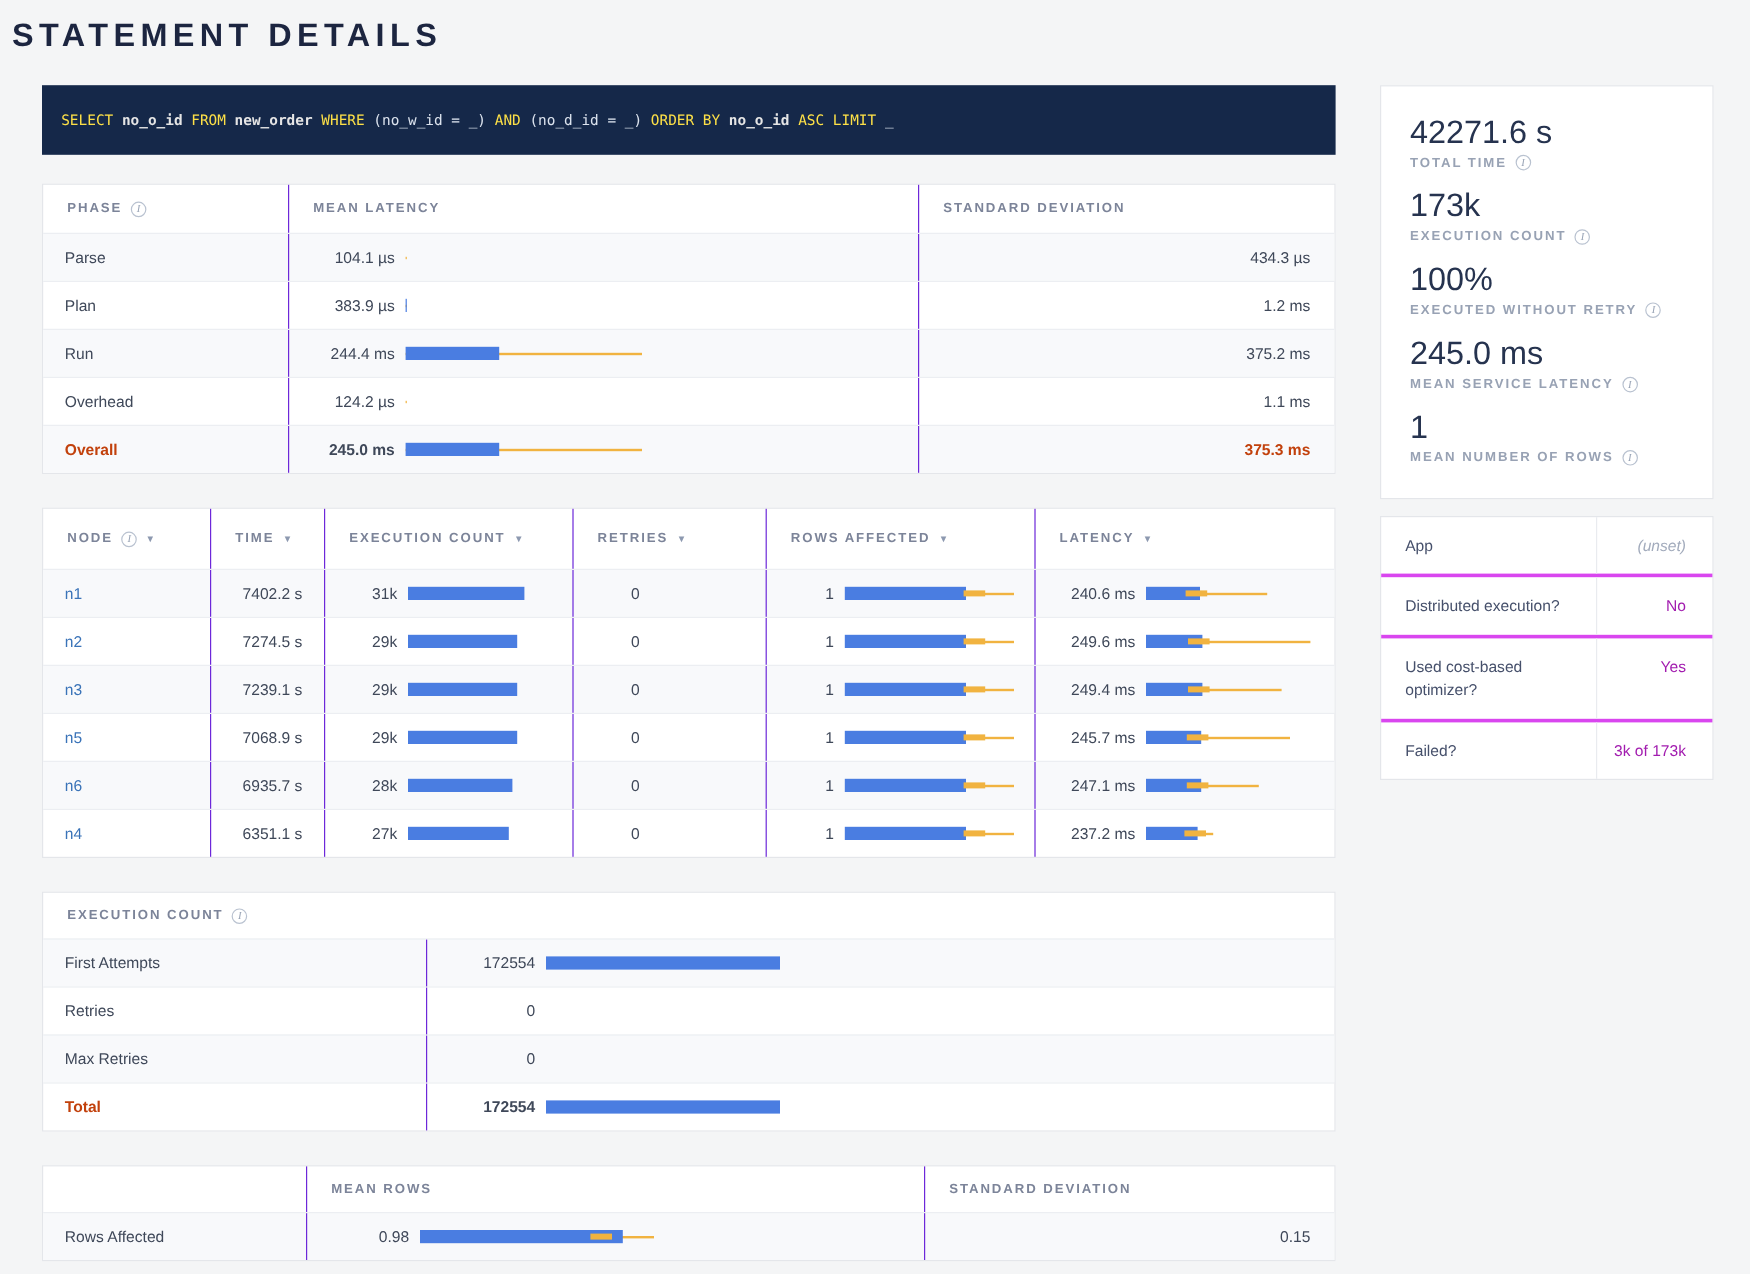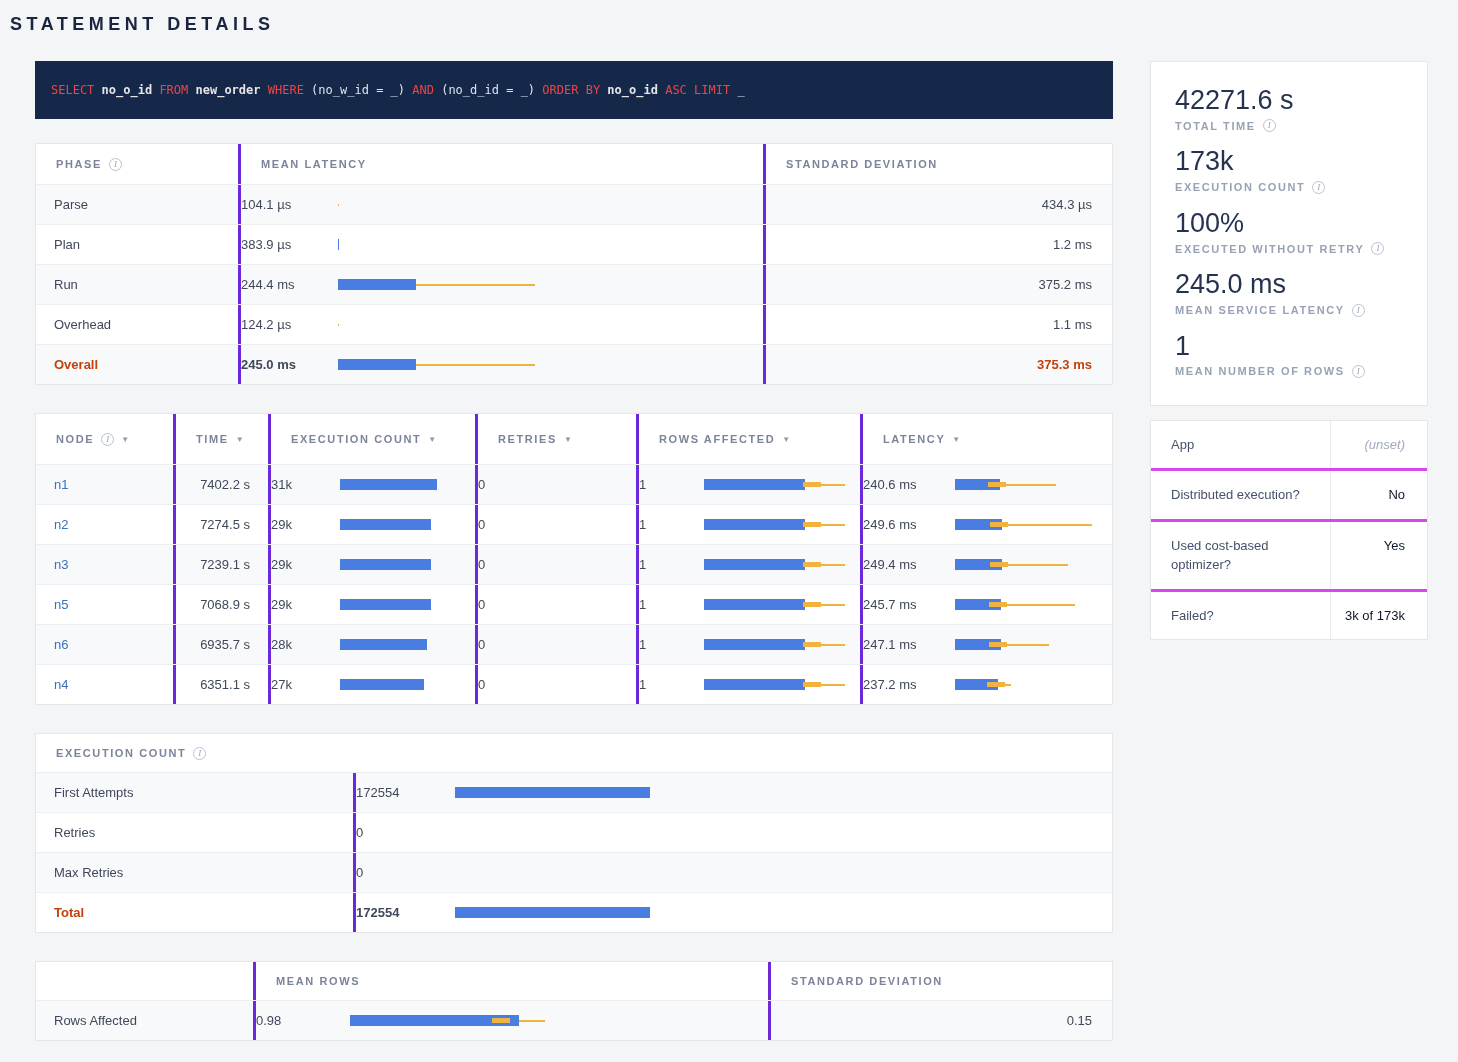--- a/index.html
+++ b/index.html
@@ -5,44 +5,44 @@
   * { box-sizing: border-box; margin: 0; padding: 0; }
   html,body { width:1458px; height:1062px; }
   body {
     background:#f4f5f6;
     font-family:"Liberation Sans", sans-serif;
     color:#3f4859;
     padding:10px 30px 20px 35px;
     overflow:hidden;
   }
   h1.page-title {
-    font-size:18px; font-weight:700; letter-spacing:4.5px;
+    font-size:27px; font-weight:700; letter-spacing:4.5px;
     color:#1c2540; margin:4px 0 26px -25px;
   }
   .layout { display:flex; gap:37px; align-items:flex-start; }
   .main-col { width:1078px; flex:none; }
   .side-col { width:278px; flex:none; }
   .card { background:#fff; border:1px solid #e4e6ea; }
 
   
   .sql-box {
     background:#152849; border:none; padding:22px 16px;
     font-family:"DejaVu Sans Mono", monospace; font-size:12px;
     white-space:pre; color:#dce3ee; margin-bottom:24px; height:58px;
   }
-  .sql-box .kw { color:#ef4444; }
+  .sql-box .kw { color:#fde047; }
   .sql-box .id { color:#e5e5e5; font-weight:bold; }
   .sql-box .pl { color:#dce3ee; }
 
   
   .tr { display:grid; align-items:center; }
   .tbody .tr { border-top:1px solid #eceef2; height:40px; }
   .tbody .tr:nth-child(odd) { background:#f8f9fb; }
   .cell { height:100%; display:flex; align-items:center; font-size:13px; color:#3f4859; }
-  .cell:not(:last-child) { border-right:3px solid #6d28d9; }
+  .cell:not(:last-child) { border-right:1px solid #6d28d9; }
   .th {
     font-size:11px; font-weight:700; letter-spacing:1.6px; color:#7c8499;
     text-transform:uppercase; gap:7px;
   }
   .head { height:40px; }
   .head.tall { height:50px; }
   .pad { padding-left:18px; }
   .th { padding-left:20px; }
   .right { justify-content:flex-end; padding-right:20px; }
   .bold { font-weight:700; color:#c2410c; }
@@ -52,21 +52,21 @@
     width:13px; height:13px; border-radius:50%; border:1px solid #b9c2d0;
     color:#9aa5b7; font-size:9px; line-height:11px; letter-spacing:0;
     display:inline-flex; align-items:center; justify-content:center;
     font-style:italic; font-family:"Liberation Serif", serif; flex:none;
     font-weight:400;
   }
   .caret { font-size:8px; color:#8d99b0; letter-spacing:0; }
 
   
   .vb { display:flex; align-items:center; }
-  .vb .num { flex:none; margin-right:9px; font-size:13px; color:#3f4859; }
+  .vb .num { text-align:right; flex:none; margin-right:9px; font-size:13px; color:#3f4859; }
   .bar { position:relative; height:11px; flex:none; }
   .bar .line { position:absolute; top:5px; height:2px; background:#f1b340; }
   .bar .blue { position:absolute; left:0; top:0; height:11px; background:#4a7de1; }
   .bar .tick { position:absolute; top:3px; height:5px; width:18px; background:#f1b340; }
 
   .node-link { color:#3a73b8; text-decoration:none; cursor:pointer; }
 
   
   .phase-grid { grid-template-columns:205px 525px 1fr; }
   .node-grid  { grid-template-columns:140px 95px 207px 161px 224px 1fr; }
@@ -78,21 +78,21 @@
   .stat { margin-bottom:13px; }
   .stat-value { font-size:27px; color:#26334f; font-weight:400; line-height:1.2; }
   .stat-label {
     font-size:11px; letter-spacing:1.6px; color:#98a2b4; font-weight:700;
     display:flex; align-items:center; gap:7px; margin-top:3px; text-transform:uppercase;
   }
   .details-card { margin-top:14px; }
   .detail-row { display:grid; grid-template-columns:1fr 96px; border-bottom:3px solid #d946ef; }
   .detail-row:last-child { border-bottom:none; }
   .detail-label { padding:14px 12px 14px 20px; border-right:1px solid #e9ebef; font-size:13px; color:#46506b; line-height:1.5; }
-  .detail-value { padding:14px 22px 14px 8px; text-align:right; font-size:13px; color:#0f172a; line-height:1.5; }
+  .detail-value { padding:14px 22px 14px 8px; text-align:right; font-size:13px; color:#a21caf; line-height:1.5; }
   .detail-value.muted { color:#a2abbc; font-style:italic; }
 </style>
 </head>
 <body>
 
 <h1 class="page-title">STATEMENT DETAILS</h1>
 
 <div class="layout">
   <main class="main-col">
 

